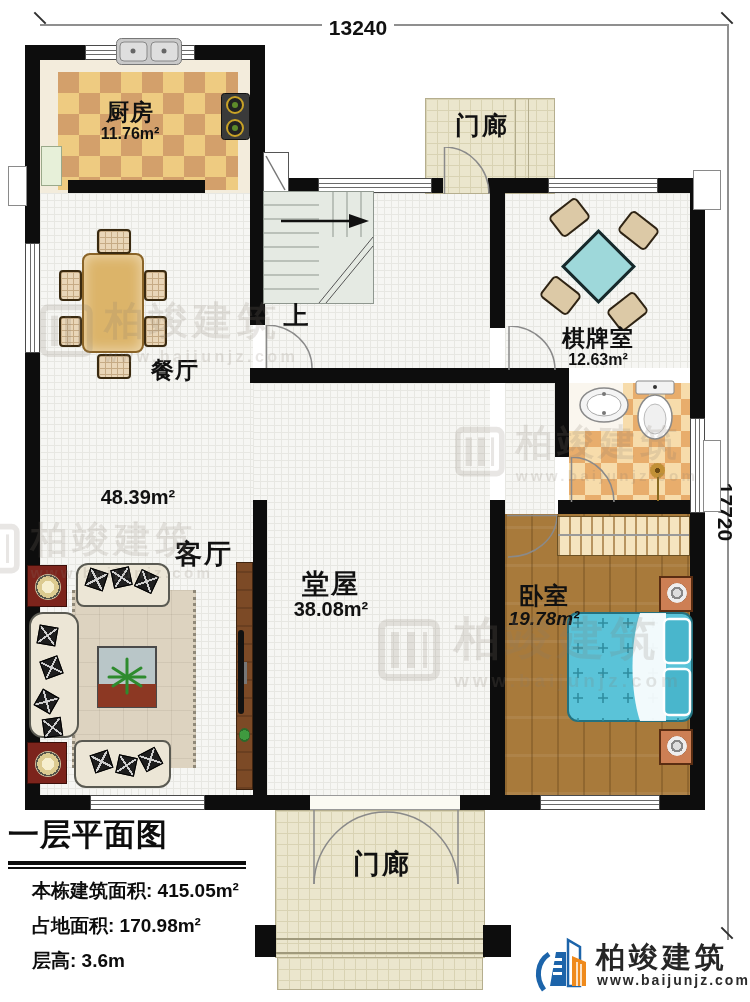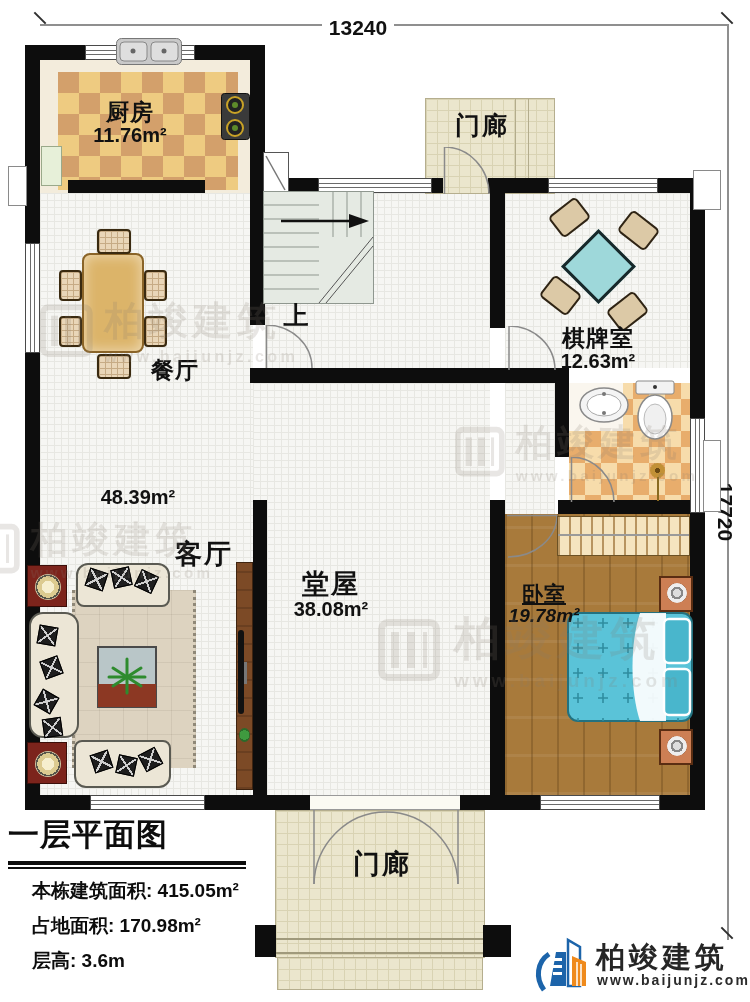--- a/index.html
+++ b/index.html
@@ -22,21 +22,21 @@
     background-size:11px 11px;border:1px solid #b5ae8e;box-sizing:border-box;}
   .marble{position:absolute;background:#f3ecdc;}
   .checker-kit{position:absolute;background:repeating-conic-gradient(#eecb81 0% 25%,#d3a06b 0% 50%);background-size:42px 42px;}
   .checker-bath{position:absolute;background:repeating-conic-gradient(#f7dcab 0% 25%,#e8ad6c 0% 50%);background-size:32px 32px;}
   .wood{position:absolute;background-color:#a87a3b;
     background-image:repeating-linear-gradient(90deg,rgba(60,35,5,.22) 0 2px,transparent 2px 26px),
                      repeating-linear-gradient(0deg,rgba(255,255,255,.07) 0 3px,transparent 3px 38px);}
   
   .rlabel{position:absolute;color:#111;font-weight:bold;text-align:center;line-height:1.08;}
   .rname{font-size:23px;letter-spacing:1px;}
-  .rarea{font-size:20px;}
+  .rarea{font-size:16px;}
   .big .rname{font-size:27px;letter-spacing:2px;}
   .big .rarea{font-size:20px;}
   
   .sofa{position:absolute;background:#ece6d6;border:2px solid #5a5a52;border-radius:10px;box-sizing:border-box;}
   .pillow{position:absolute;width:17px;height:17px;background:#1e1e1e;border:1px solid #000;
     background-image:linear-gradient(45deg,transparent 46%,#cfcfcf 46%,#cfcfcf 54%,transparent 54%),
                      linear-gradient(-45deg,transparent 46%,#cfcfcf 46%,#cfcfcf 54%,transparent 54%);}
   .endtable{position:absolute;background:#7c241c;border:1px solid #3c0f0a;box-sizing:border-box;}
   .lamp{position:absolute;width:26px;height:26px;border-radius:50%;
     background:radial-gradient(circle,#f6efcf 0 34%,#dccb90 34% 58%,#55544a 58% 66%,#c9c2a0 66% 100%);}
@@ -314,21 +314,21 @@
   </div>
   <div class="rlabel" style="left:88px;top:487px;width:100px;font-size:20px;">48.39m²</div>
   <div class="rlabel big" style="left:164px;top:540px;width:80px;">
     <div class="rname">客厅</div>
   </div>
   <div class="rlabel big" style="left:276px;top:570px;width:110px;">
     <div class="rname">堂屋</div>
     <div class="rarea">38.08m²</div>
   </div>
   <div class="rlabel" style="left:494px;top:583px;width:100px;">
-    <div class="rname" style="font-size:21px;text-decoration:underline;">卧室</div>
+    <div class="rname" style="font-size:24px;">卧室</div>
     <div class="rarea" style="font-size:19px;font-style:italic;">19.78m²</div>
   </div>
   <div class="rlabel" style="left:328px;top:850px;width:108px;font-size:27px;letter-spacing:2px;">门廊</div>
 
   <div class="wm" style="left:40px;top:295px;transform:scale(.85);transform-origin:left top;">
     <div class="wm-icon"></div>
     <div>
         <div class="wm-text">柏竣建筑</div>
          <div class="wm-site">www.baijunjz.com</div>
       </div>

